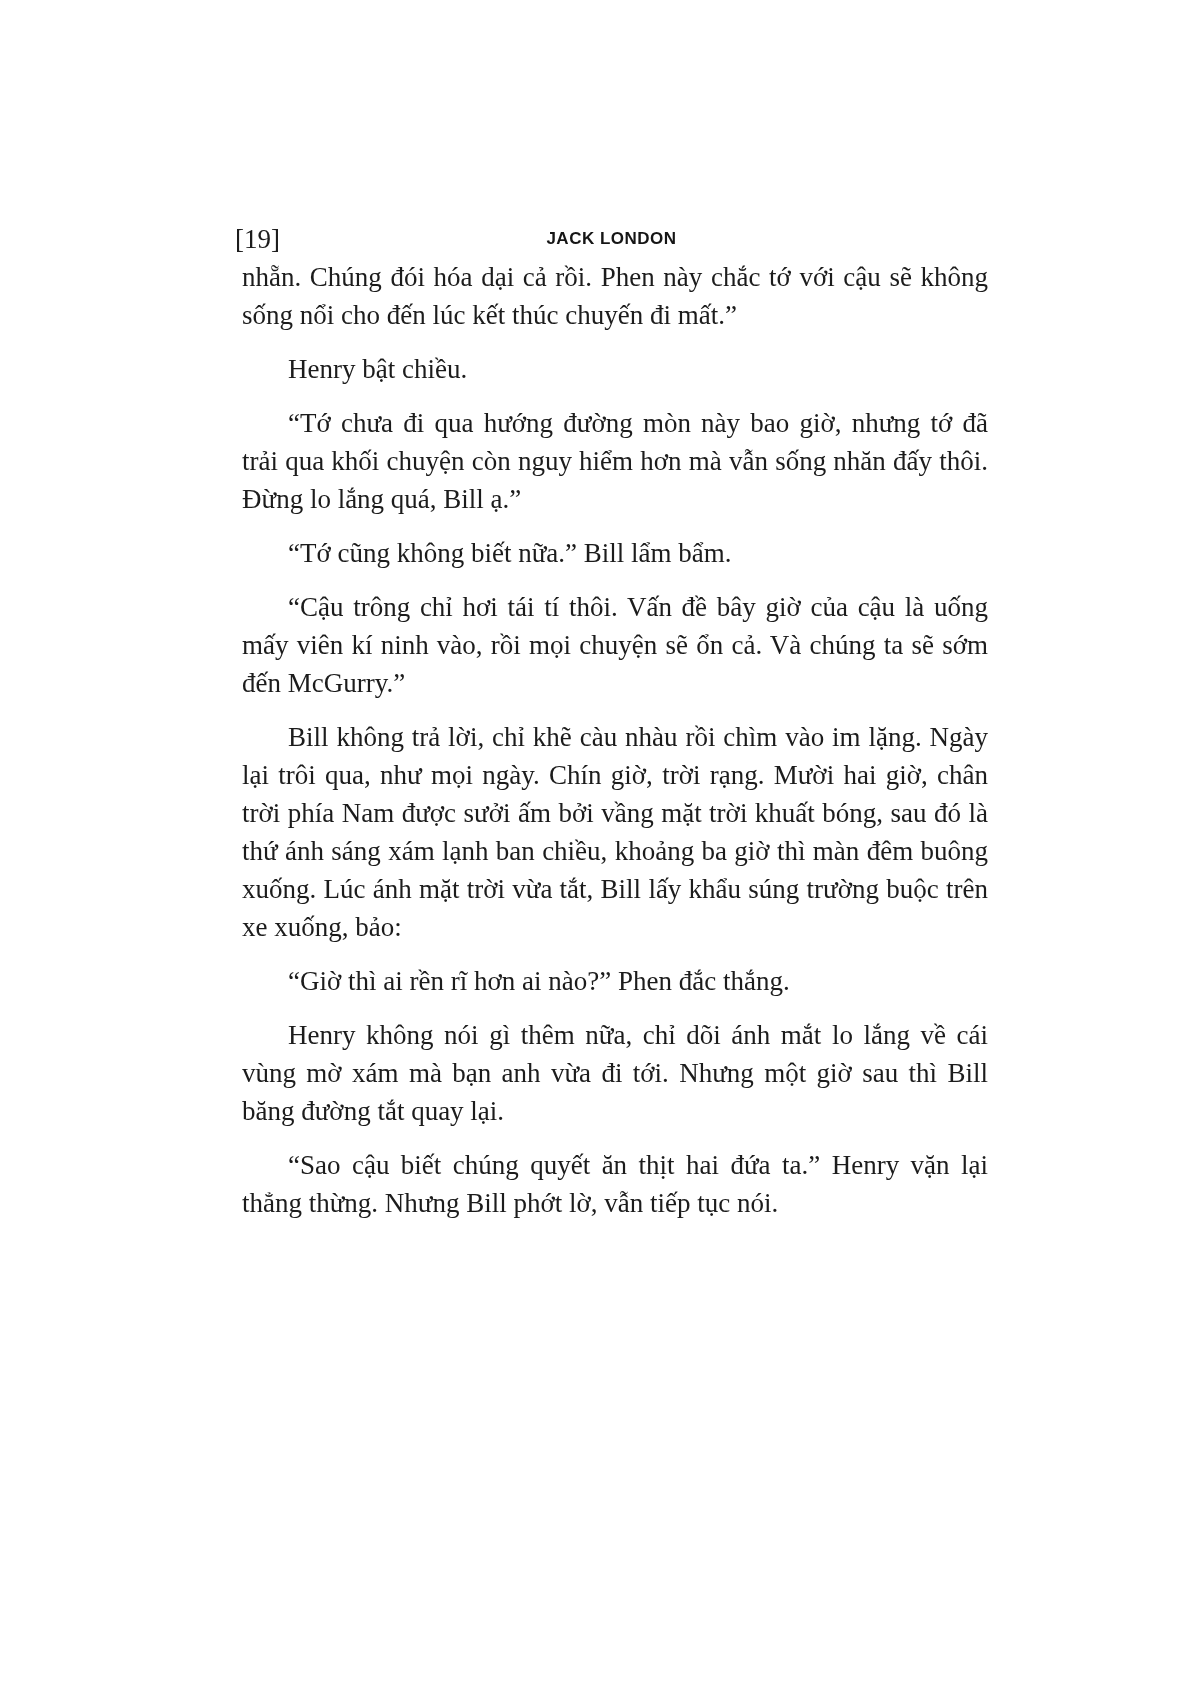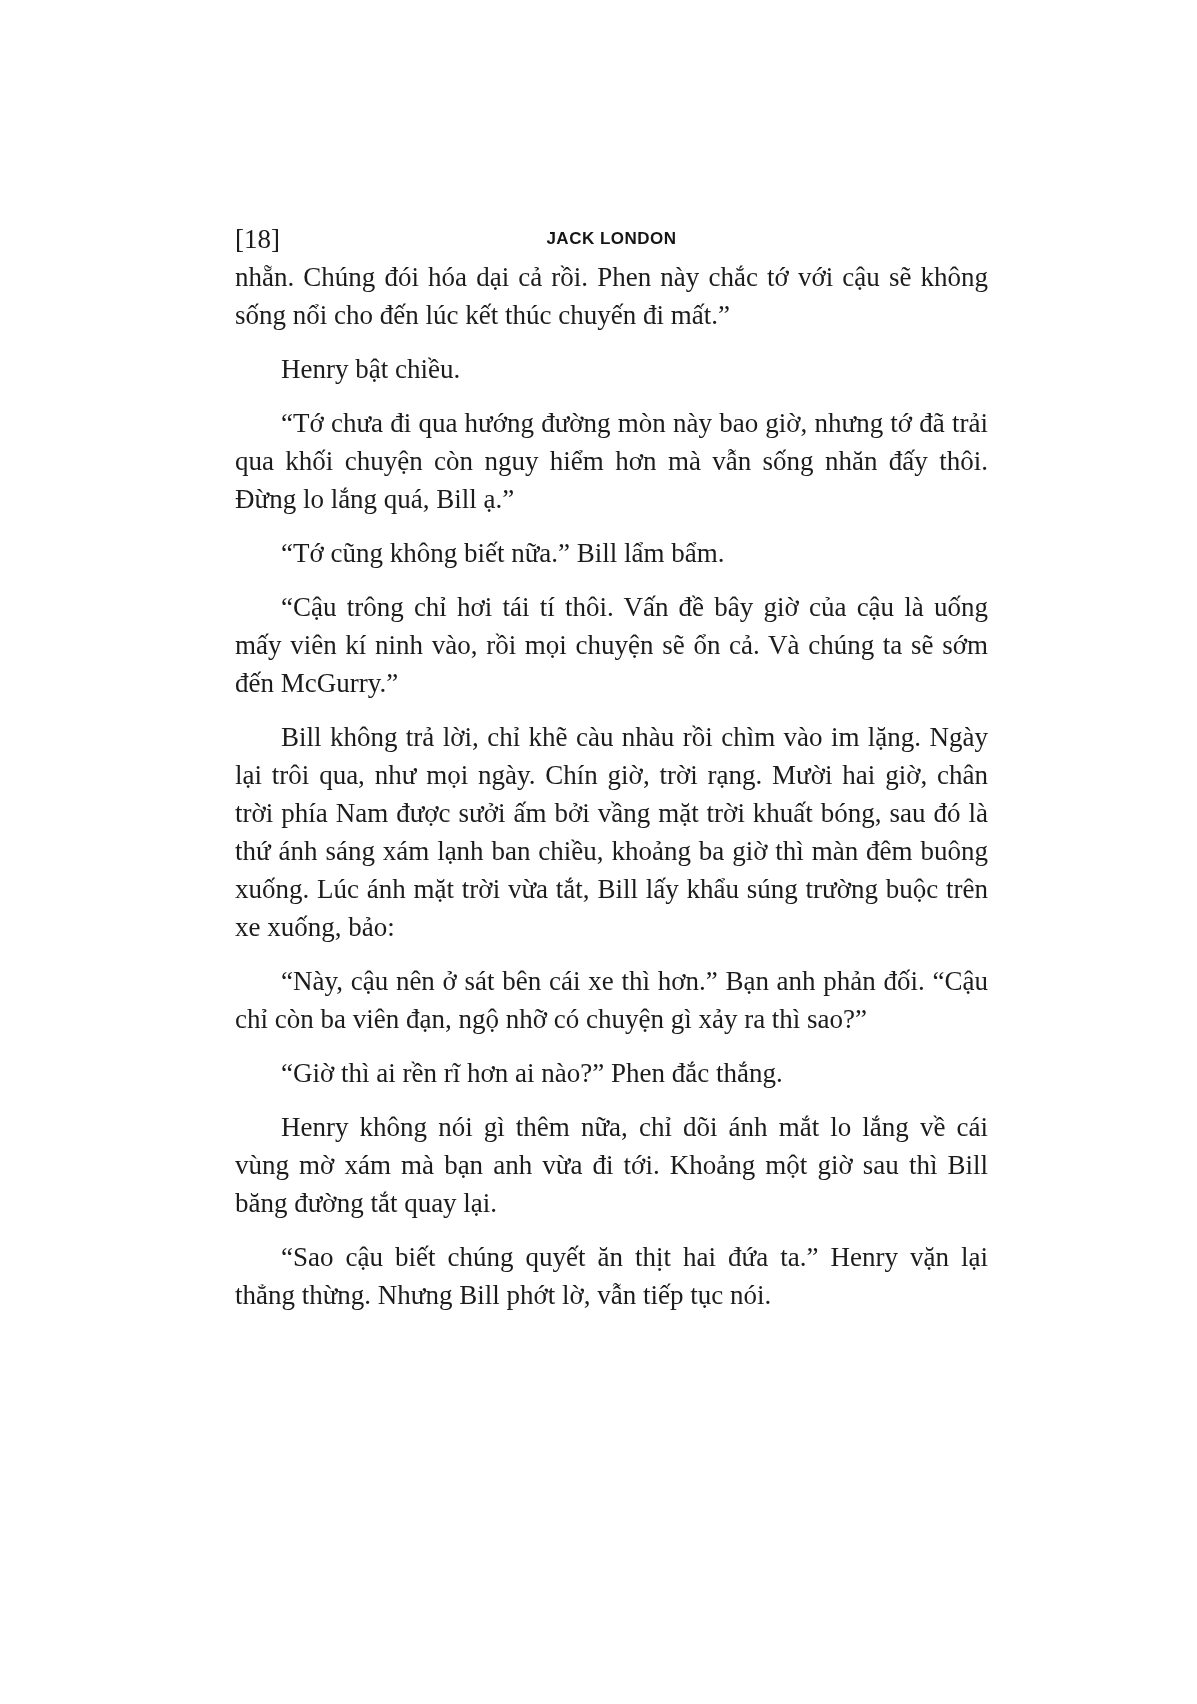--- a/index.html
+++ b/index.html
@@ -48,47 +48,46 @@
     position: absolute;
     top: 258px;
     left: 235px;
     right: 209px;
     font-size: 27px;
     line-height: 38px;
     text-align: justify;
     text-justify: inter-word;
   }
   .page-text p {
-    margin: 0 0 16px 0;
+    margin: 0 0 16px 7px;
     padding: 0;
   }
   .page-text p.indent {
     text-indent: 46px;
   }
   .page-text p.no-indent {
     text-indent: 0;
   }
 </style>
 </head>
 <body>
 
 <div class="page">
 
   <div class="running-header">
-    <span class="page-number">[18]</span>
+    <span class="page-number">[19]</span>
     <span class="header-title">JACK LONDON</span>
   </div>
 
   <div class="page-text">
 
   <p class="no-indent">nhẵn. Chúng đói hóa dại cả rồi. Phen này chắc tớ với cậu sẽ không sống nổi cho đến lúc kết thúc chuyến đi mất.”</p>
       <p class="indent">Henry bật chiều.</p>
       <p class="indent">“Tớ chưa đi qua hướng đường mòn này bao giờ, nhưng tớ đã trải qua khối chuyện còn nguy hiểm hơn mà vẫn sống nhăn đấy thôi. Đừng lo lắng quá, Bill ạ.”</p>
       <p class="indent">“Tớ cũng không biết nữa.” Bill lẩm bẩm.</p>
       <p class="indent">“Cậu trông chỉ hơi tái tí thôi. Vấn đề bây giờ của cậu là uống mấy viên kí ninh vào, rồi mọi chuyện sẽ ổn cả. Và chúng ta sẽ sớm đến McGurry.”</p>
       <p class="indent">Bill không trả lời, chỉ khẽ càu nhàu rồi chìm vào im lặng. Ngày lại trôi qua, như mọi ngày. Chín giờ, trời rạng. Mười hai giờ, chân trời phía Nam được sưởi ấm bởi vầng mặt trời khuất bóng, sau đó là thứ ánh sáng xám lạnh ban chiều, khoảng ba giờ thì màn đêm buông xuống. Lúc ánh mặt trời vừa tắt, Bill lấy khẩu súng trường buộc trên xe xuống, bảo:</p>
-      <p class="indent">“Này, cậu nên ở sát bên cái xe thì hơn.” Bạn anh phản đối. “Cậu chỉ còn ba viên đạn, ngộ nhỡ có chuyện gì xảy ra thì sao?”</p>
       <p class="indent">“Giờ thì ai rền rĩ hơn ai nào?” Phen đắc thắng.</p>
-      <p class="indent">Henry không nói gì thêm nữa, chỉ dõi ánh mắt lo lắng về cái vùng mờ xám mà bạn anh vừa đi tới. Khoảng một giờ sau thì Bill băng đường tắt quay lại.</p>
+      <p class="indent">Henry không nói gì thêm nữa, chỉ dõi ánh mắt lo lắng về cái vùng mờ xám mà bạn anh vừa đi tới. Nhưng một giờ sau thì Bill băng đường tắt quay lại.</p>
       <p class="indent">“Sao cậu biết chúng quyết ăn thịt hai đứa ta.” Henry vặn lại thẳng thừng. Nhưng Bill phớt lờ, vẫn tiếp tục nói.</p>
     </div>
 
 </div>
 
 </body></html>

